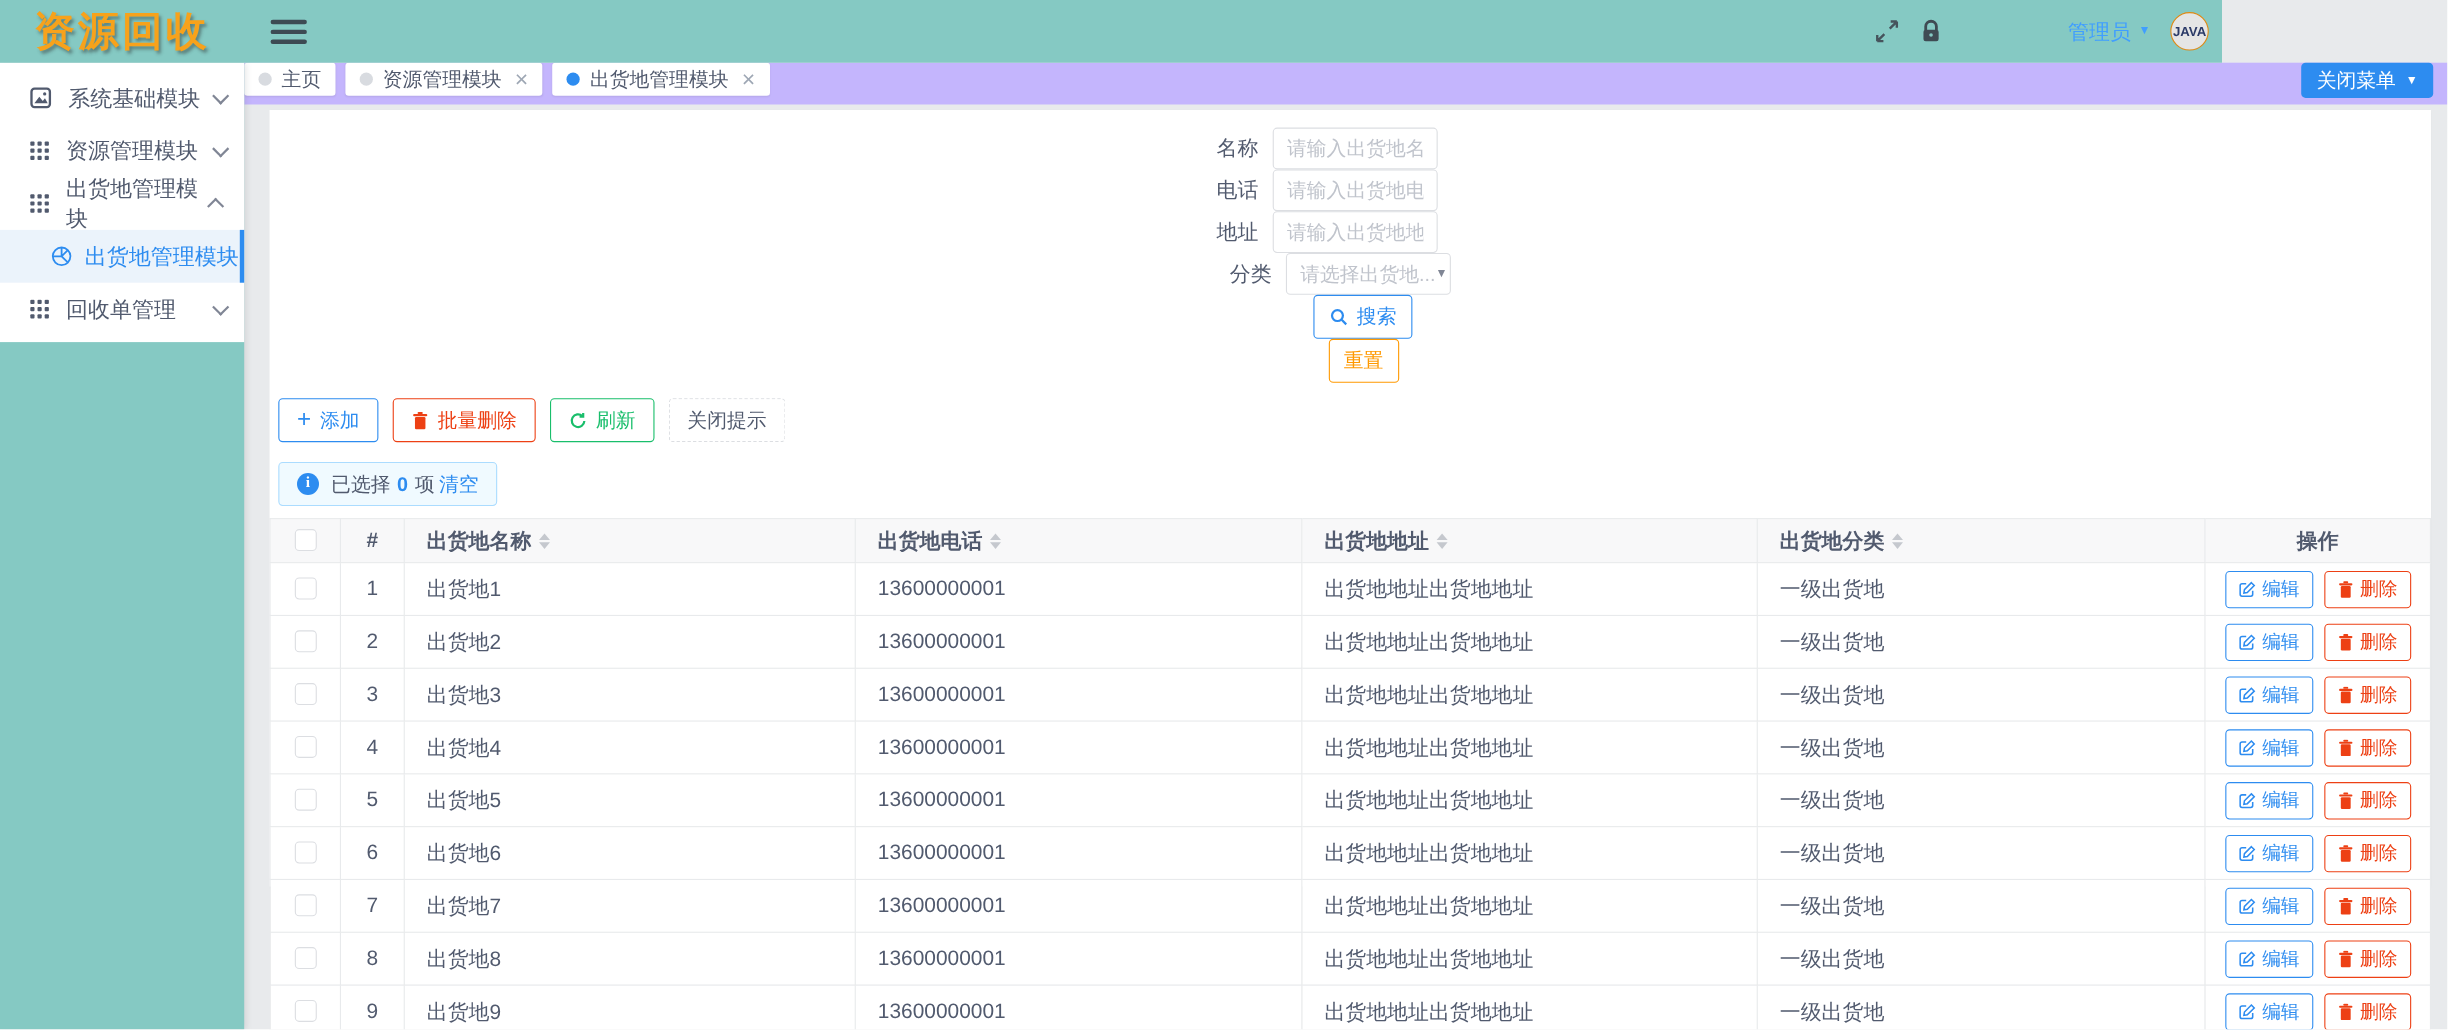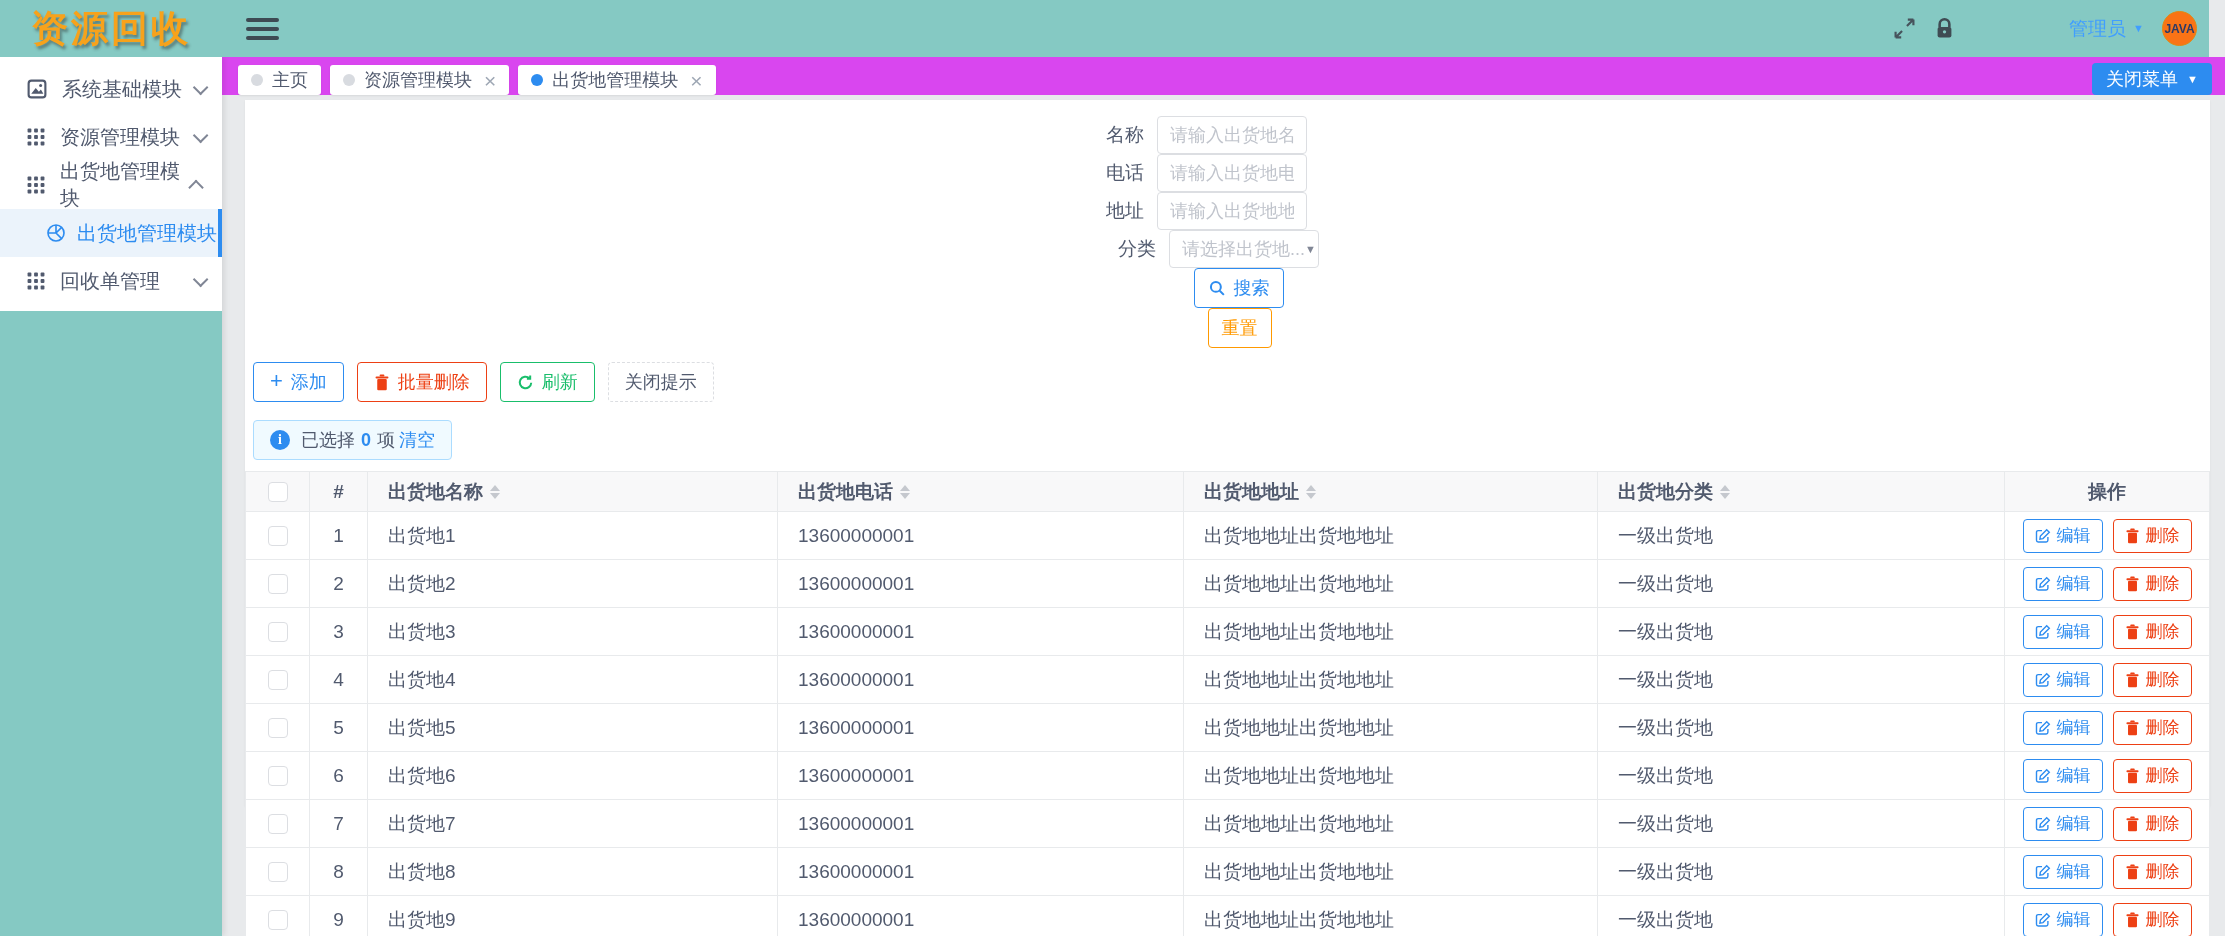--- a/index.html
+++ b/index.html
@@ -1,48 +1,48 @@
 <!DOCTYPE html>
 <html><head>
 <meta charset="utf-8">
 <style>
   * { box-sizing: border-box; margin: 0; padding: 0; }
   html,body { width:2225px; height:936px; }
   body { font-family:"Liberation Sans","DejaVu Sans",sans-serif; }
   .screen { position:relative; width:2225px; height:936px; background:#e8eaec; overflow:hidden; color:#515a6e; }
 
   
-  .header { position:absolute; left:0; top:0; width:2209px; height:57px; background:#85c9c3; display:flex; align-items:center; z-index:5; }
+  .header { position:absolute; left:0; top:0; width:2020px; height:57px; background:#85c9c3; display:flex; align-items:center; z-index:5; }
   .logo { width:222px; height:57px; display:flex; align-items:center; justify-content:center;
           font-size:37px; font-weight:bold; color:#f7a21b; letter-spacing:3px;
           text-shadow:2px 3px 3px rgba(40,40,40,.45); }
   .hamburger { margin-left:24px; width:33px; cursor:pointer; }
   .hamburger span { display:block; height:4px; background:#3d4a53; border-radius:2px; margin:5px 0; }
   .top-nav { margin-left:16px; align-self:flex-start; height:38px; background:#ffffff; display:flex; align-items:center; padding:0 22px; gap:40px; }
   .nav-item { display:flex; align-items:center; gap:9px; font-size:19px; color:#17233d; cursor:pointer; white-space:nowrap; }
   .nav-item.secondary { color:#6b7785; }
   .header-right { margin-left:auto; display:flex; align-items:center; gap:18px; padding-right:12px; }
   .user-name { color:#409eff; font-size:19px; display:flex; align-items:center; gap:7px; cursor:pointer; }
   .caret { font-size:11px; line-height:1; }
-  .avatar { width:35px; height:35px; border-radius:50%; background:#f97316; color:#2b3a67; display:flex; align-items:center; justify-content:center;
+  .avatar { width:35px; height:35px; border-radius:50%; background:#e5e5e5; color:#2b3a67; display:flex; align-items:center; justify-content:center;
             font-size:12px; font-weight:bold; letter-spacing:0; cursor:pointer; border:1px solid #e08a14; }
 
   
   .sidebar { position:absolute; left:0; top:57px; bottom:0; width:222px; background:#85c9c3; z-index:4; box-shadow:2px 0 6px rgba(0,0,0,.10); }
   .menu { background:#fff; padding:8px 0 6px; }
   .menu-item { height:48px; display:flex; align-items:center; padding:0 18px 0 27px; font-size:20px; color:#515a6e; cursor:pointer; }
   .mi-icon { margin-right:15px; display:flex; }
   .chev { margin-left:auto; width:11px; height:11px; border-right:2px solid #808695; border-bottom:2px solid #808695; transform:rotate(45deg) translateY(-3px); }
   .chev.up { transform:rotate(-135deg) translateY(-3px); }
   .submenu-item { height:48px; display:flex; align-items:center; gap:11px; padding-left:46px; background:#ebf3fb; color:#2d8cf0; font-size:20px;
                   border-right:4px solid #2d8cf0; cursor:pointer; }
 
   
   .main { position:absolute; left:222px; top:57px; right:0; bottom:0; }
-  .tabstrip { height:38px; background:#d946ef; display:flex; align-items:flex-end; padding:0 13px 0 16px; gap:9px; }
+  .tabstrip { height:38px; background:#c4b5fd; display:flex; align-items:flex-start; padding:0 13px 0 0; gap:9px; }
   .tab { background:#fff; height:30px; border-radius:3px; display:flex; align-items:center; gap:9px; padding:0 13px; font-size:18px; color:#515a6e;
          box-shadow:0 1px 2px rgba(0,0,0,.08); cursor:pointer; white-space:nowrap; }
   .dot { width:12px; height:12px; border-radius:50%; background:#d8dbe0; }
   .tab.active .dot { background:#2d8cf0; }
   .tab-close { color:#9ea7b4; font-size:21px; line-height:1; margin-left:3px; cursor:pointer; }
   .close-menu-btn { margin-left:auto; background:#2d8cf0; color:#fff; border:none; border-radius:4px; height:32px; padding:0 14px;
                     font-size:18px; display:flex; align-items:center; gap:9px; cursor:pointer; }
   .close-menu-btn .caret { color:#fff; }
 
   .card { position:absolute; left:23px; top:43px; width:1965px; height:706px; background:#fff; box-shadow:0 1px 2px rgba(0,0,0,.06); }

